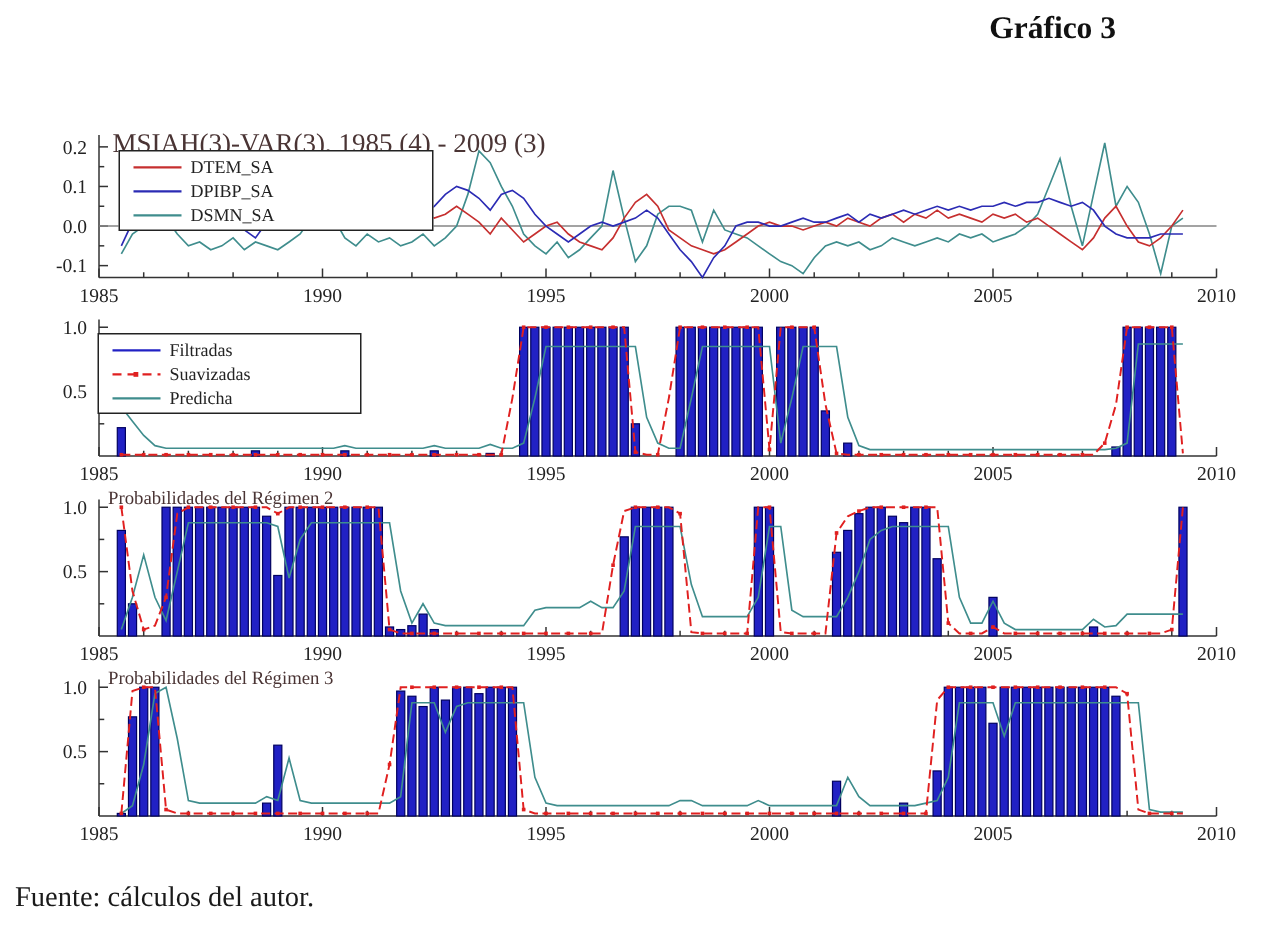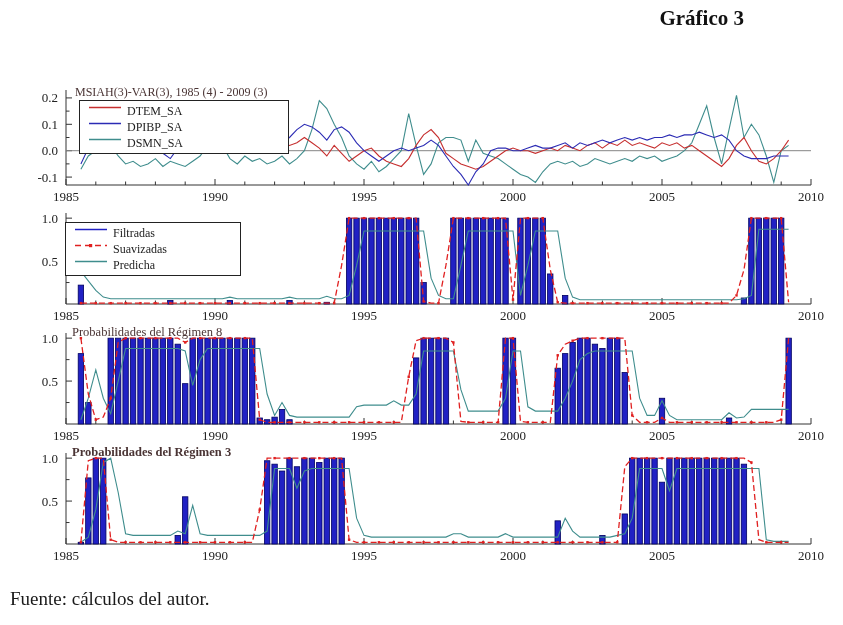--- a/index.html
+++ b/index.html
@@ -3,30 +3,30 @@
 <meta charset="utf-8">
 <style>
   html,body{margin:0;padding:0;background:#fff;}
   .fig{position:relative;width:843px;height:625px;background:#fff;overflow:hidden;
        font-family:"Liberation Serif", serif;}
   .title{position:absolute;left:0;top:6px;width:730px;text-align:right;
          font-size:21px;font-weight:bold;color:#111;margin-left:14px;}
   .subtitle{position:absolute;left:0;top:33px;width:843px;text-align:center;
          font-size:22px;color:#111;}
   .ptitle{position:absolute;font-size:12.5px;color:#4a3434;white-space:nowrap;}
-  #pt0{left:75px;top:85px;font-size:12px;}
+  #pt0{left:75px;top:85px;font-size:18px;}
   #pt1{left:72px;top:205px;}
   #pt2{left:72px;top:325px;}
-  #pt3{left:72px;top:445px;font-weight:bold;}
+  #pt3{left:72px;top:445px;}
   .legend{position:absolute;display:flex;flex-wrap:wrap;align-items:center;
           column-gap:10px;row-gap:0;border:1px solid #222;background:#fff;
           padding:2px 8px;font-size:12px;color:#222;line-height:16px;}
   #lg0{left:79px;top:100px;width:192px;}
   #lg1{left:65px;top:222px;width:158px;}
-  .li{display:inline-flex;gap:5px;white-space:nowrap;}
+  .li{display:inline-flex;align-items:center;gap:5px;white-space:nowrap;}
   .source{position:absolute;left:10px;top:588px;font-size:19px;color:#1a1a1a;}
   svg#c{position:absolute;left:0;top:0;}
   text.axlab{font-family:"Liberation Serif", serif;font-size:13px;fill:#222;}
 </style>
 </head>
 <body>
 
 <div class="fig">
   <div class="title">Gráfico 3</div>
 
@@ -485,21 +485,21 @@
           <rect x="720.4" y="456.9509433962264" width="2.4" height="2.4" fill="#e02020"></rect>
           <rect x="735.3" y="456.9509433962264" width="2.4" height="2.4" fill="#e02020"></rect>
           <rect x="750.1999999999999" y="461.2433962264151" width="2.4" height="2.4" fill="#e02020"></rect>
           <rect x="765.0999999999999" y="541.0830188679245" width="2.4" height="2.4" fill="#e02020"></rect>
           <rect x="779.9999999999999" y="541.0830188679245" width="2.4" height="2.4" fill="#e02020"></rect>
         </g>
       </g>
     </svg>
 
   <div class="ptitle" id="pt0">MSIAH(3)-VAR(3), 1985 (4) - 2009 (3)</div>
-  <div class="ptitle" id="pt2">Probabilidades del Régimen 8</div>
+  <div class="ptitle" id="pt2">Probabilidades del Régimen 2</div>
   <div class="ptitle" id="pt3">Probabilidades del Régimen 3</div>
 
   <div class="legend" id="lg0">
       <span class="li">
         <svg width="34" height="9">
           <line x1="1" y1="4.5" x2="33" y2="4.5" stroke="#c62f2f" stroke-width="1.5"></line>
         </svg>
         <span>DTEM_SA</span>
       </span>
       <span class="li">

